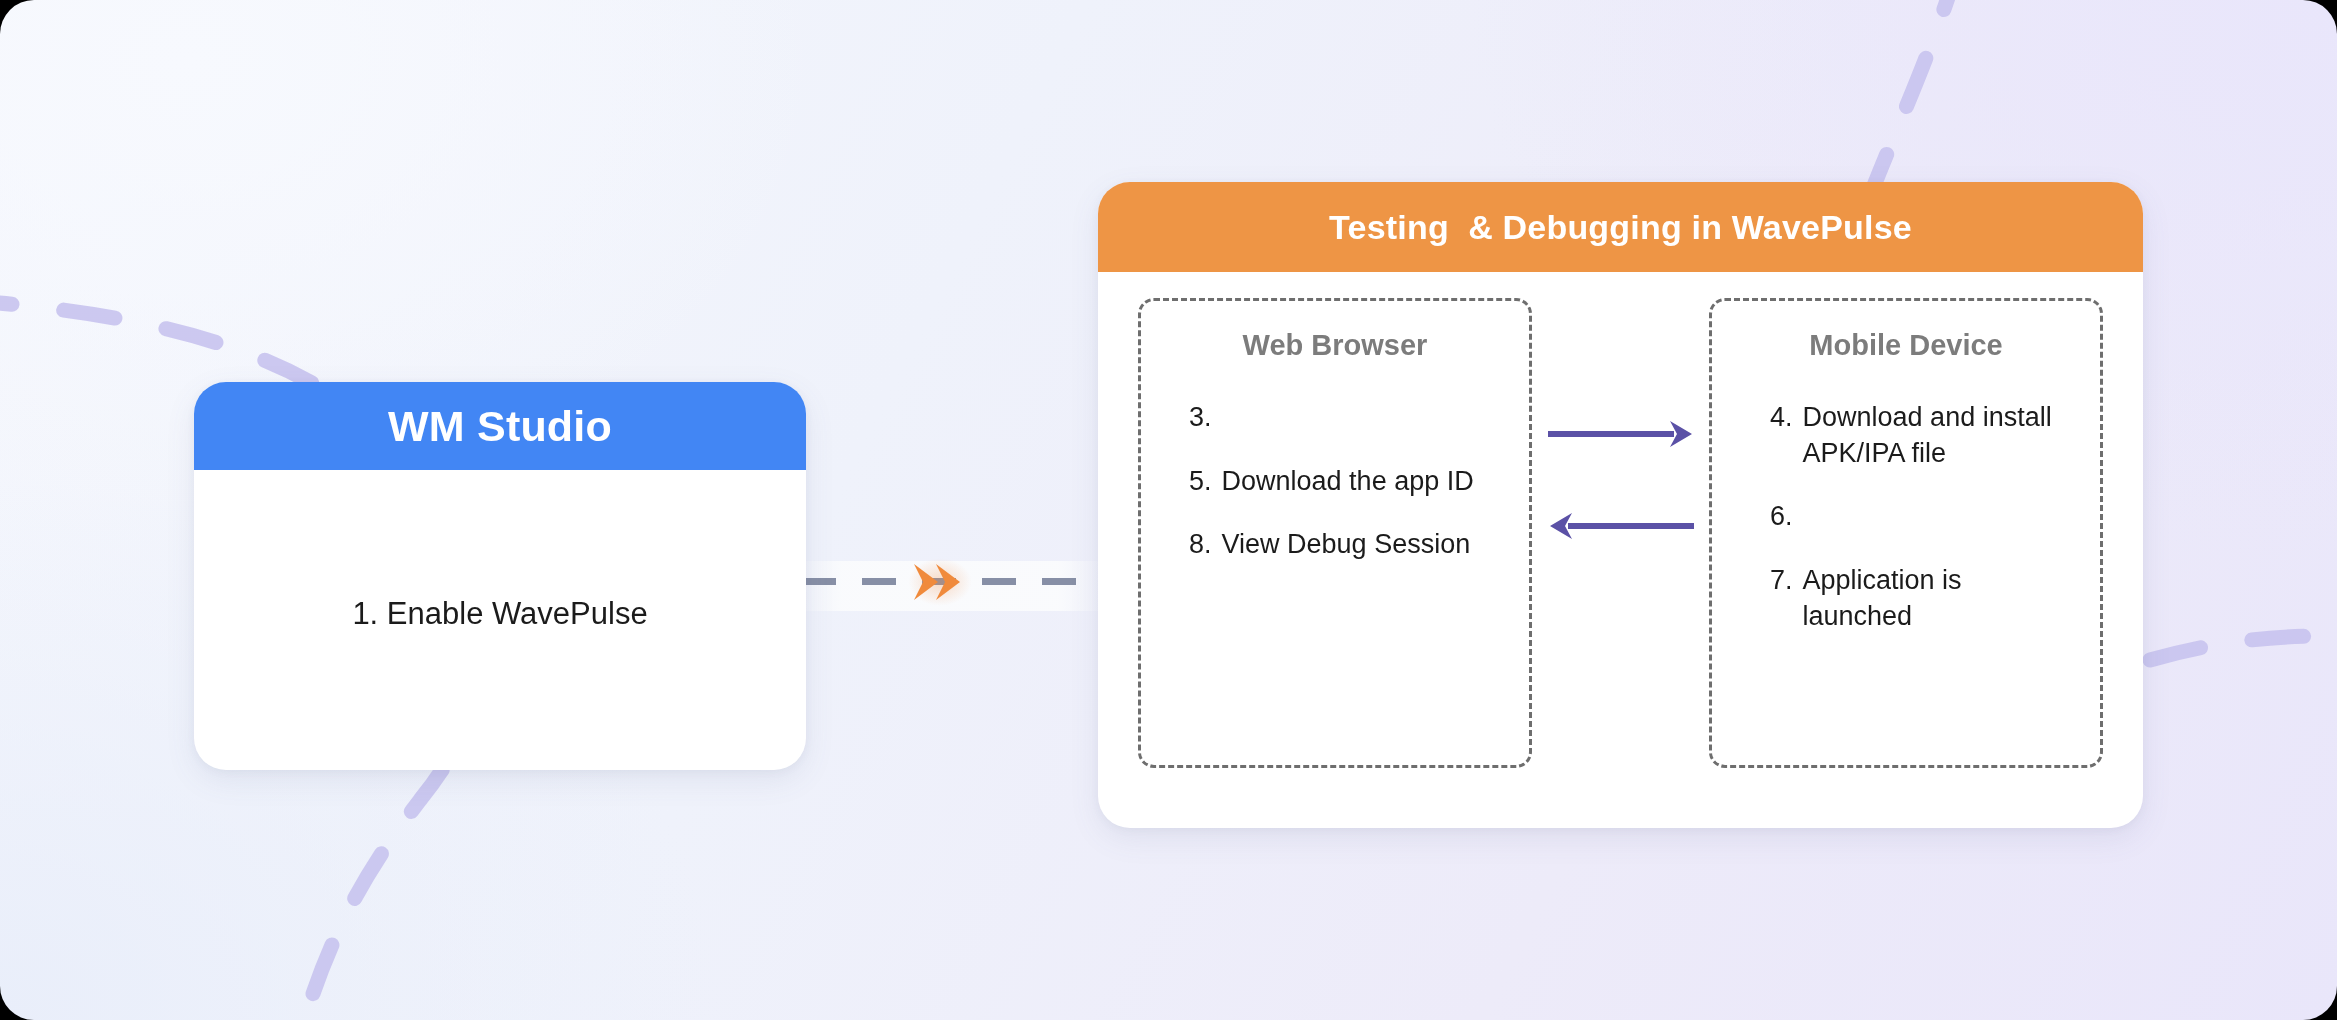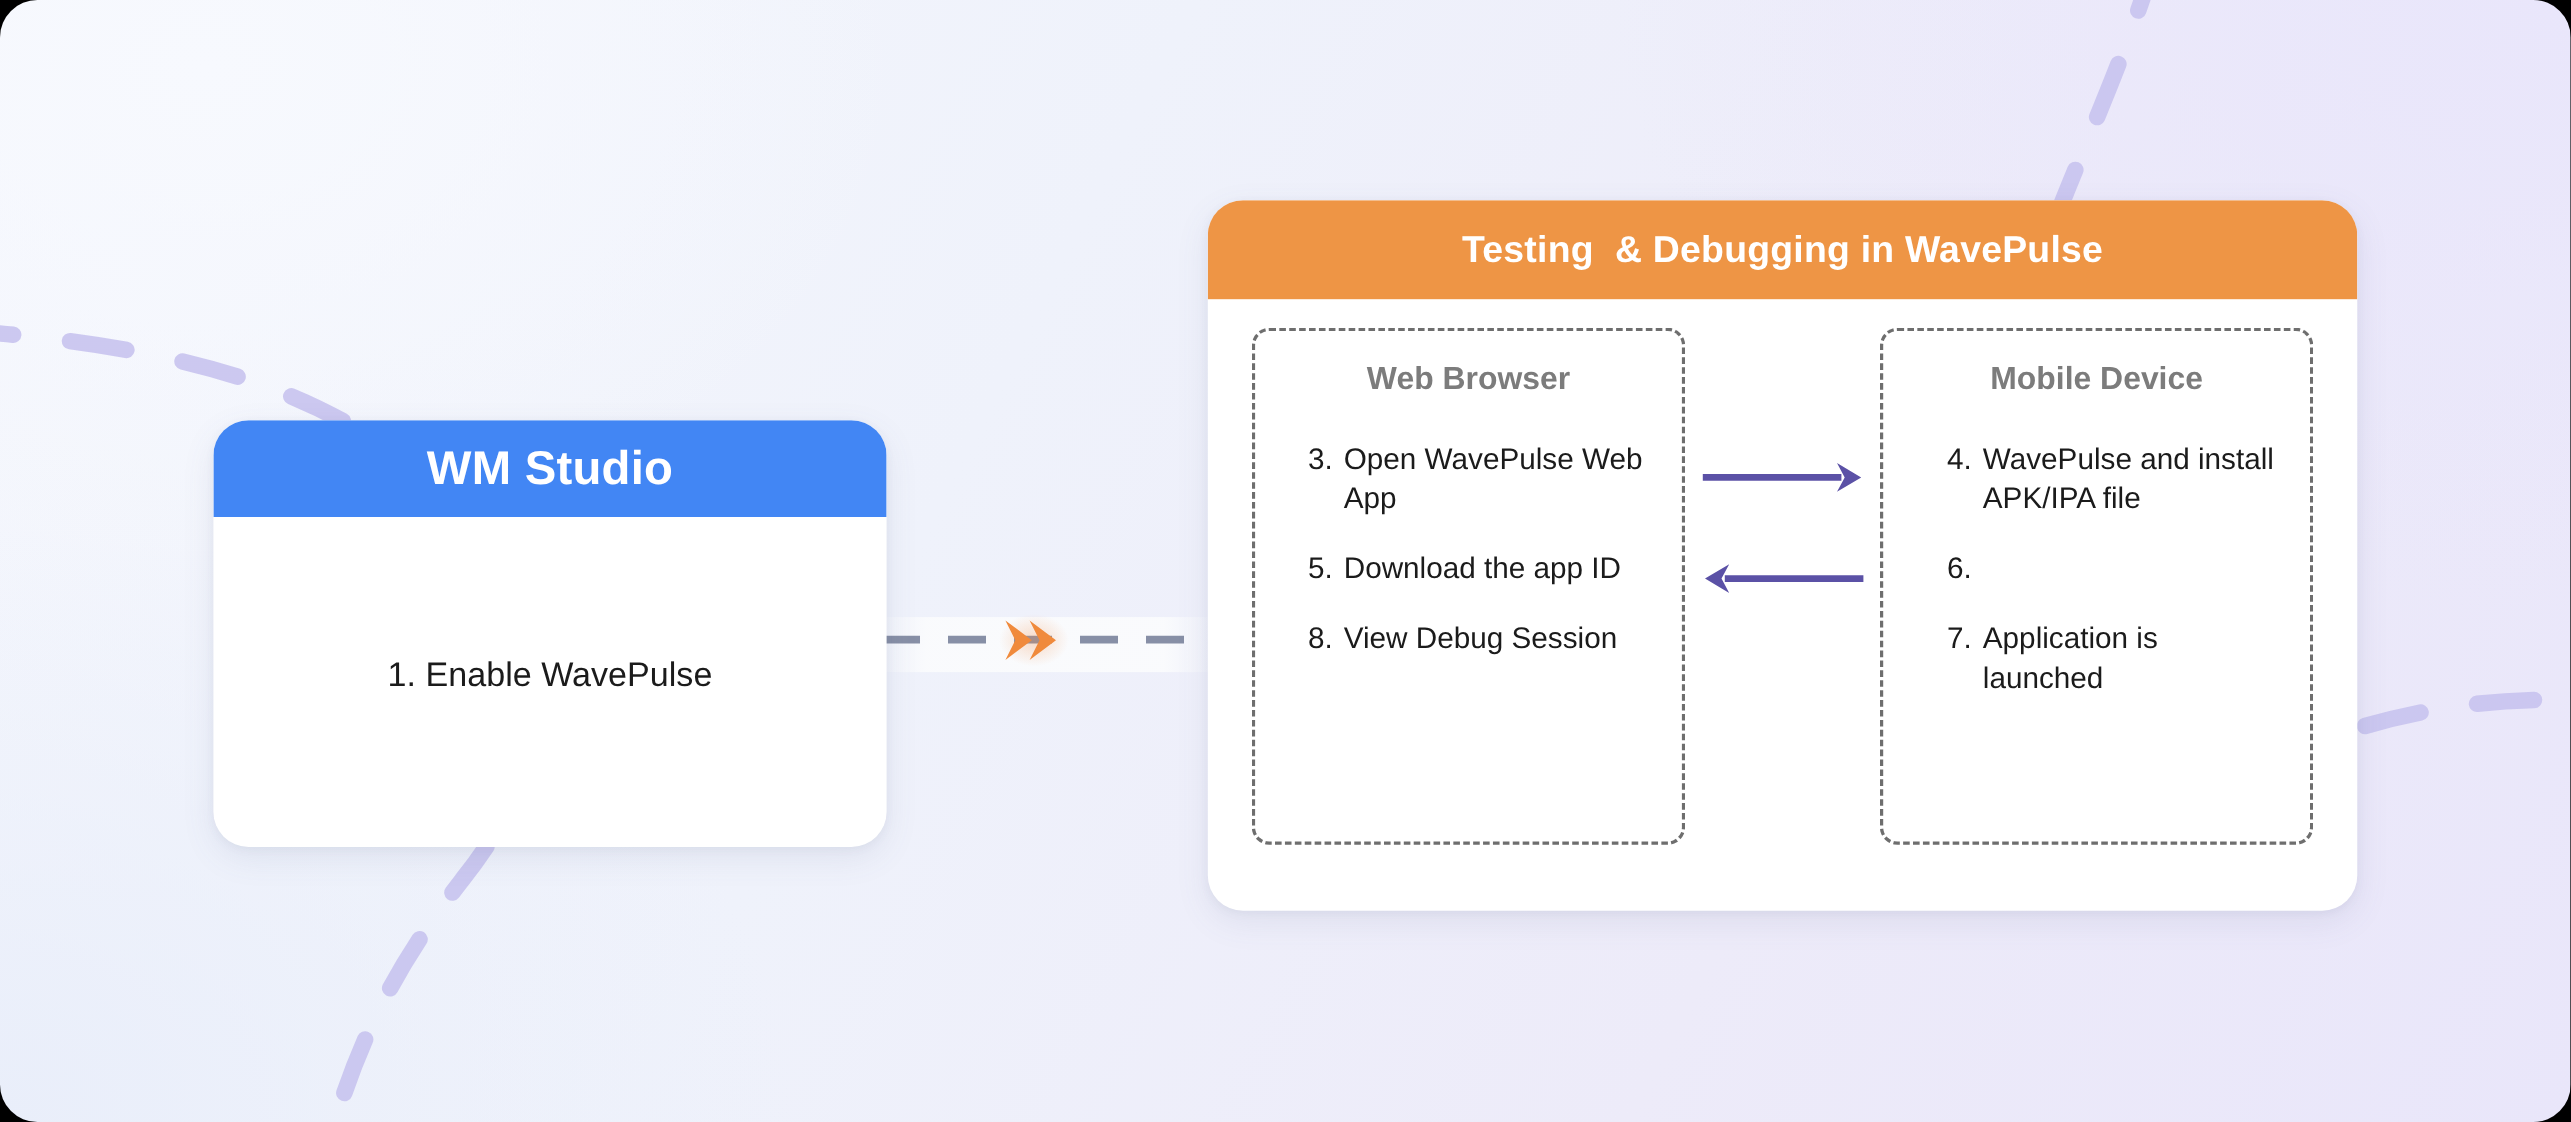--- a/index.html
+++ b/index.html
@@ -243,21 +243,20 @@
       <span class="card-header-title">Testing  &amp; Debugging in WavePulse</span>
     </div>
 
     <div id="testing-body">
 
       <div id="panel-web-browser" class="panel">
         <div class="panel-title">Web Browser</div>
         <div class="panel-steps">
           <div class="panel-step">
             <span class="num">3.</span>
-            <span class="txt">Open WavePulse Web App</span>
           </div>
           <div class="panel-step">
             <span class="num">5.</span>
             <span class="txt">Download the app ID</span>
           </div>
           <div class="panel-step">
             <span class="num">8.</span>
             <span class="txt">View Debug Session</span>
           </div>
         </div>
@@ -272,21 +271,21 @@
           <line x1="24" y1="20" x2="150" y2="20" stroke="#5B51A6" stroke-width="6"></line>
           <path d="M28 7 L6 20 L28 33 L21 20 Z" fill="#5B51A6"></path>
         </svg>
       </div>
 
       <div id="panel-mobile-device" class="panel">
         <div class="panel-title">Mobile Device</div>
         <div class="panel-steps">
           <div class="panel-step">
             <span class="num">4.</span>
-            <span class="txt">WavePulse and install APK/IPA file</span>
+            <span class="txt">Download and install APK/IPA file</span>
           </div>
           <div class="panel-step">
             <span class="num">6.</span>
           </div>
           <div class="panel-step">
             <span class="num">7.</span>
             <span class="txt">Application is launched</span>
           </div>
         </div>
       </div>

